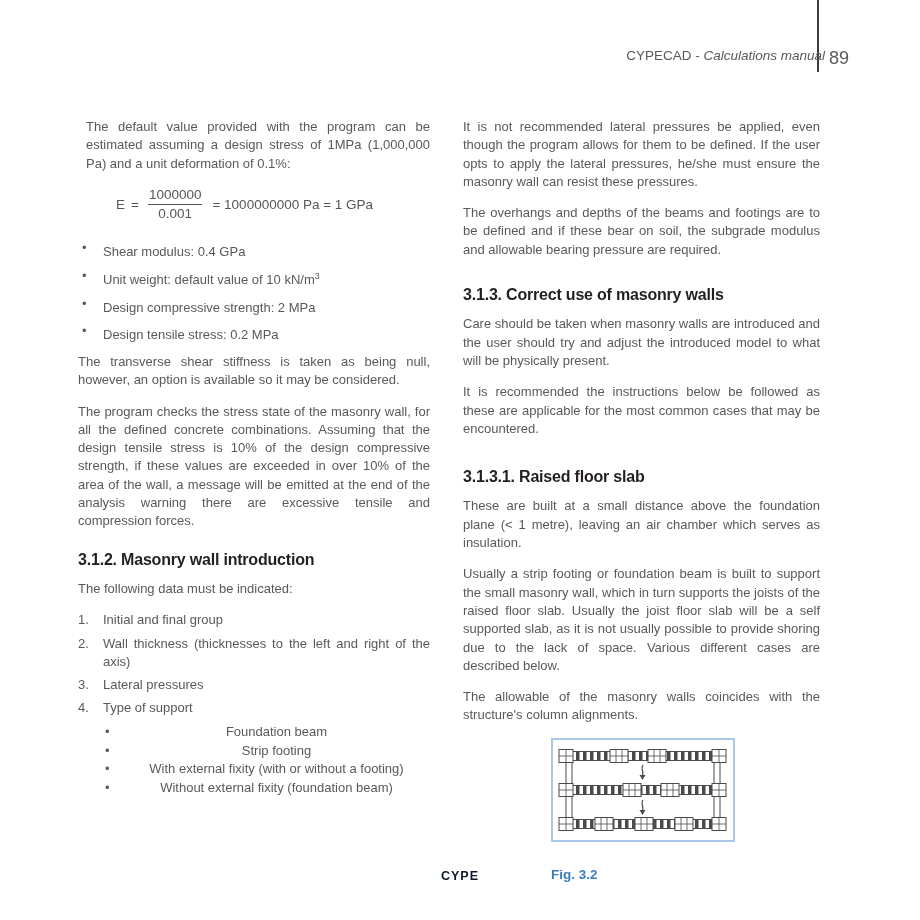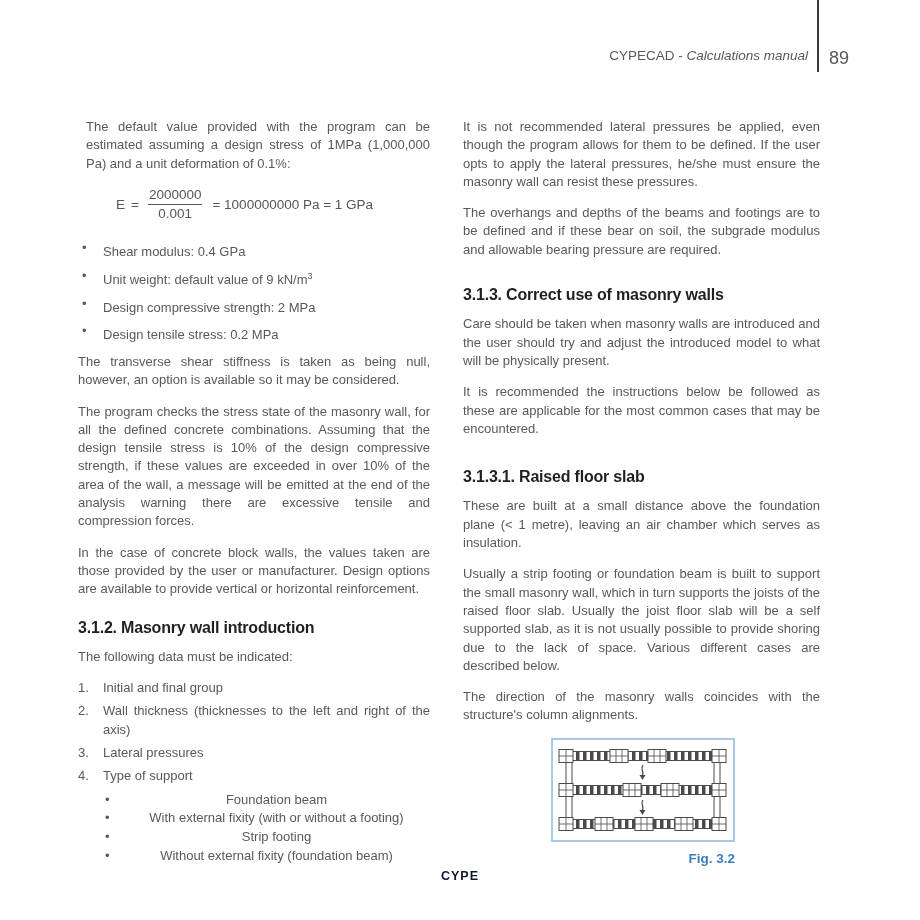--- a/index.html
+++ b/index.html
@@ -10,21 +10,21 @@
   }
   *{box-sizing:border-box;margin:0;padding:0}
   html,body{background:#ffffff}
   .page{
     position:relative;width:920px;height:920px;background:#fff;
     font-family:"Liberation Sans","DejaVu Sans",sans-serif;
     color:var(--body-text);overflow:hidden;
   }
   
   .header-divider{position:absolute;left:817px;top:0;width:2px;height:72px;background:#3c3c3e}
-  .header-title{position:absolute;top:48px;right:112px;font-size:13.5px;color:#58595b;white-space:nowrap}
+  .header-title{position:absolute;top:48px;right:95px;font-size:13.5px;color:#58595b;white-space:nowrap}
   .header-title i{font-style:italic}
   .page-num{position:absolute;top:48px;left:829px;font-size:18px;color:#58595b}
   
   .col{position:absolute;top:118px;font-size:13px;line-height:18.3px;text-align:justify}
   .col-left{left:78px;width:352px}
   .col-right{left:463px;width:357px}
   .para{margin-bottom:13px}
   .indent1{margin-left:8px}
   h2{font-size:16px;font-weight:bold;color:var(--heading-text);text-align:left;
      margin-top:20px;margin-bottom:11px;letter-spacing:-.2px}
@@ -43,21 +43,21 @@
   ol.numlist{list-style:none;margin:3px 0 0 0}
   ol.numlist>li{display:flex;margin-bottom:5px}
   ol.numlist .n{width:25px;flex:0 0 25px}
   ol.numlist .t{flex:1;text-align:justify}
   ul.subbullets{list-style:none;margin:1px 0 0 25px}
   ul.subbullets li{position:relative;padding-left:20px;margin-bottom:.5px;text-align:center}
   ul.subbullets li::before{content:"\2022";position:absolute;left:2px;top:0;color:#58595b}
   
   .figure-wrap{width:184px;margin:10px auto 0 88px;text-align:center}
   .figure-box{border:2px solid var(--figure-border);background:#fff;padding:3px 2px;line-height:0}
-  .figure-caption{margin-top:8px;font-size:13.5px;font-weight:bold;color:var(--caption-blue);text-align:right}
+  .figure-caption{margin-top:24px;font-size:13.5px;font-weight:bold;color:var(--caption-blue);text-align:left}
   
   .footer{position:absolute;top:869px;left:0;width:920px;text-align:center;
           font-size:12.5px;font-weight:bold;letter-spacing:1px;color:#0f172a}
   svg line, svg path{stroke:#4a4a4c}
 </style>
 </head>
 <body>
 
 <div class="page">
 
@@ -65,36 +65,35 @@
   <div class="header-title"><span>CYPECAD - </span><i>Calculations manual</i></div>
   <div class="page-num">89</div>
 
   <div class="col col-left">
     <p class="para indent1">The default value provided with the program can be estimated assuming a design stress of 1MPa (1,000,000 Pa) and a unit deformation of 0.1%:</p>
 
     <div class="formula">
       <span>E</span>
       <span class="feq">=</span>
       <span class="frac">
-        <span class="num">2000000</span>
+        <span class="num">1000000</span>
         <span class="den">0.001</span>
       </span>
       <span>= 1000000000 Pa = 1 GPa</span>
     </div>
 
     <ul class="bullets">
       <li><span>Shear modulus: 0.4 GPa</span><sup></sup></li>
-      <li><span>Unit weight: default value of 9 kN/m</span><sup>3</sup></li>
+      <li><span>Unit weight: default value of 10 kN/m</span><sup>3</sup></li>
       <li><span>Design compressive strength: 2 MPa</span><sup></sup></li>
       <li><span>Design tensile stress: 0.2 MPa</span><sup></sup></li>
     </ul>
 
     <p class="para">The transverse shear stiffness is taken as being null, however, an option is available so it may be considered.</p>
     <p class="para">The program checks the stress state of the masonry wall, for all the defined concrete combinations. Assuming that the design tensile stress is 10% of the design compressive strength, if these values are exceeded in over 10% of the area of the wall, a message will be emitted at the end of the analysis warning there are excessive tensile and compression forces.</p>
-    <p class="para">In the case of concrete block walls, the values taken are those provided by the user or manufacturer. Design options are available to provide vertical or horizontal reinforcement.</p>
 
     <h2>3.1.2. Masonry wall introduction</h2>
     <p class="para">The following data must be indicated:</p>
 
     <ol class="numlist">
       <li>
           <span class="n">1.</span>
           <span class="t">Initial and final group</span>
         </li>
       <li>
@@ -106,38 +105,38 @@
           <span class="t">Lateral pressures</span>
         </li>
       <li>
           <span class="n">4.</span>
           <span class="t">Type of support</span>
         </li>
     </ol>
 
     <ul class="subbullets">
       <li>Foundation beam</li>
+      <li>Strip footing</li>
       <li>With external fixity (with or without a footing)</li>
-      <li>Strip footing</li>
       <li>Without external fixity (foundation beam)</li>
     </ul>
   </div>
 
   <div class="col col-right">
     <p class="para">It is not recommended lateral pressures be applied, even though the program allows for them to be defined. If the user opts to apply the lateral pressures, he/she must ensure the masonry wall can resist these pressures.</p>
     <p class="para">The overhangs and depths of the beams and footings are to be defined and if these bear on soil, the subgrade modulus and allowable bearing pressure are required.</p>
 
     <h2 style="margin-top:27px">3.1.3. Correct use of masonry walls</h2>
     <p class="para">Care should be taken when masonry walls are introduced and the user should try and adjust the introduced model to what will be physically present.</p>
     <p class="para">It is recommended the instructions below be followed as these are applicable for the most common cases that may be encountered.</p>
 
     <h2 style="margin-top:30px">3.1.3.1. Raised floor slab</h2>
     <p class="para">These are built at a small distance above the foundation plane (&lt; 1 metre), leaving an air chamber which serves as insulation.</p>
     <p class="para">Usually a strip footing or foundation beam is built to support the small masonry wall, which in turn supports the joists of the raised floor slab. Usually the joist floor slab will be a self supported slab, as it is not usually possible to provide shoring due to the lack of space. Various different cases are described below.</p>
-    <p class="para">The direction of the masonry walls coincides with the structure's column alignments.</p>
+    <p class="para">The allowable of the masonry walls coincides with the structure's column alignments.</p>
 
     <div class="figure-wrap">
       <div class="figure-box">
         <svg width="176" height="94" viewBox="0 0 176 94">
           <defs>
             <pattern id="stripe" width="7" height="9" patternUnits="userSpaceOnUse">
               <rect width="7" height="9" fill="#ffffff"></rect>
               <rect width="3.5" height="9" fill="#4a4a4c"></rect>
             </pattern>
             <g id="blk">

